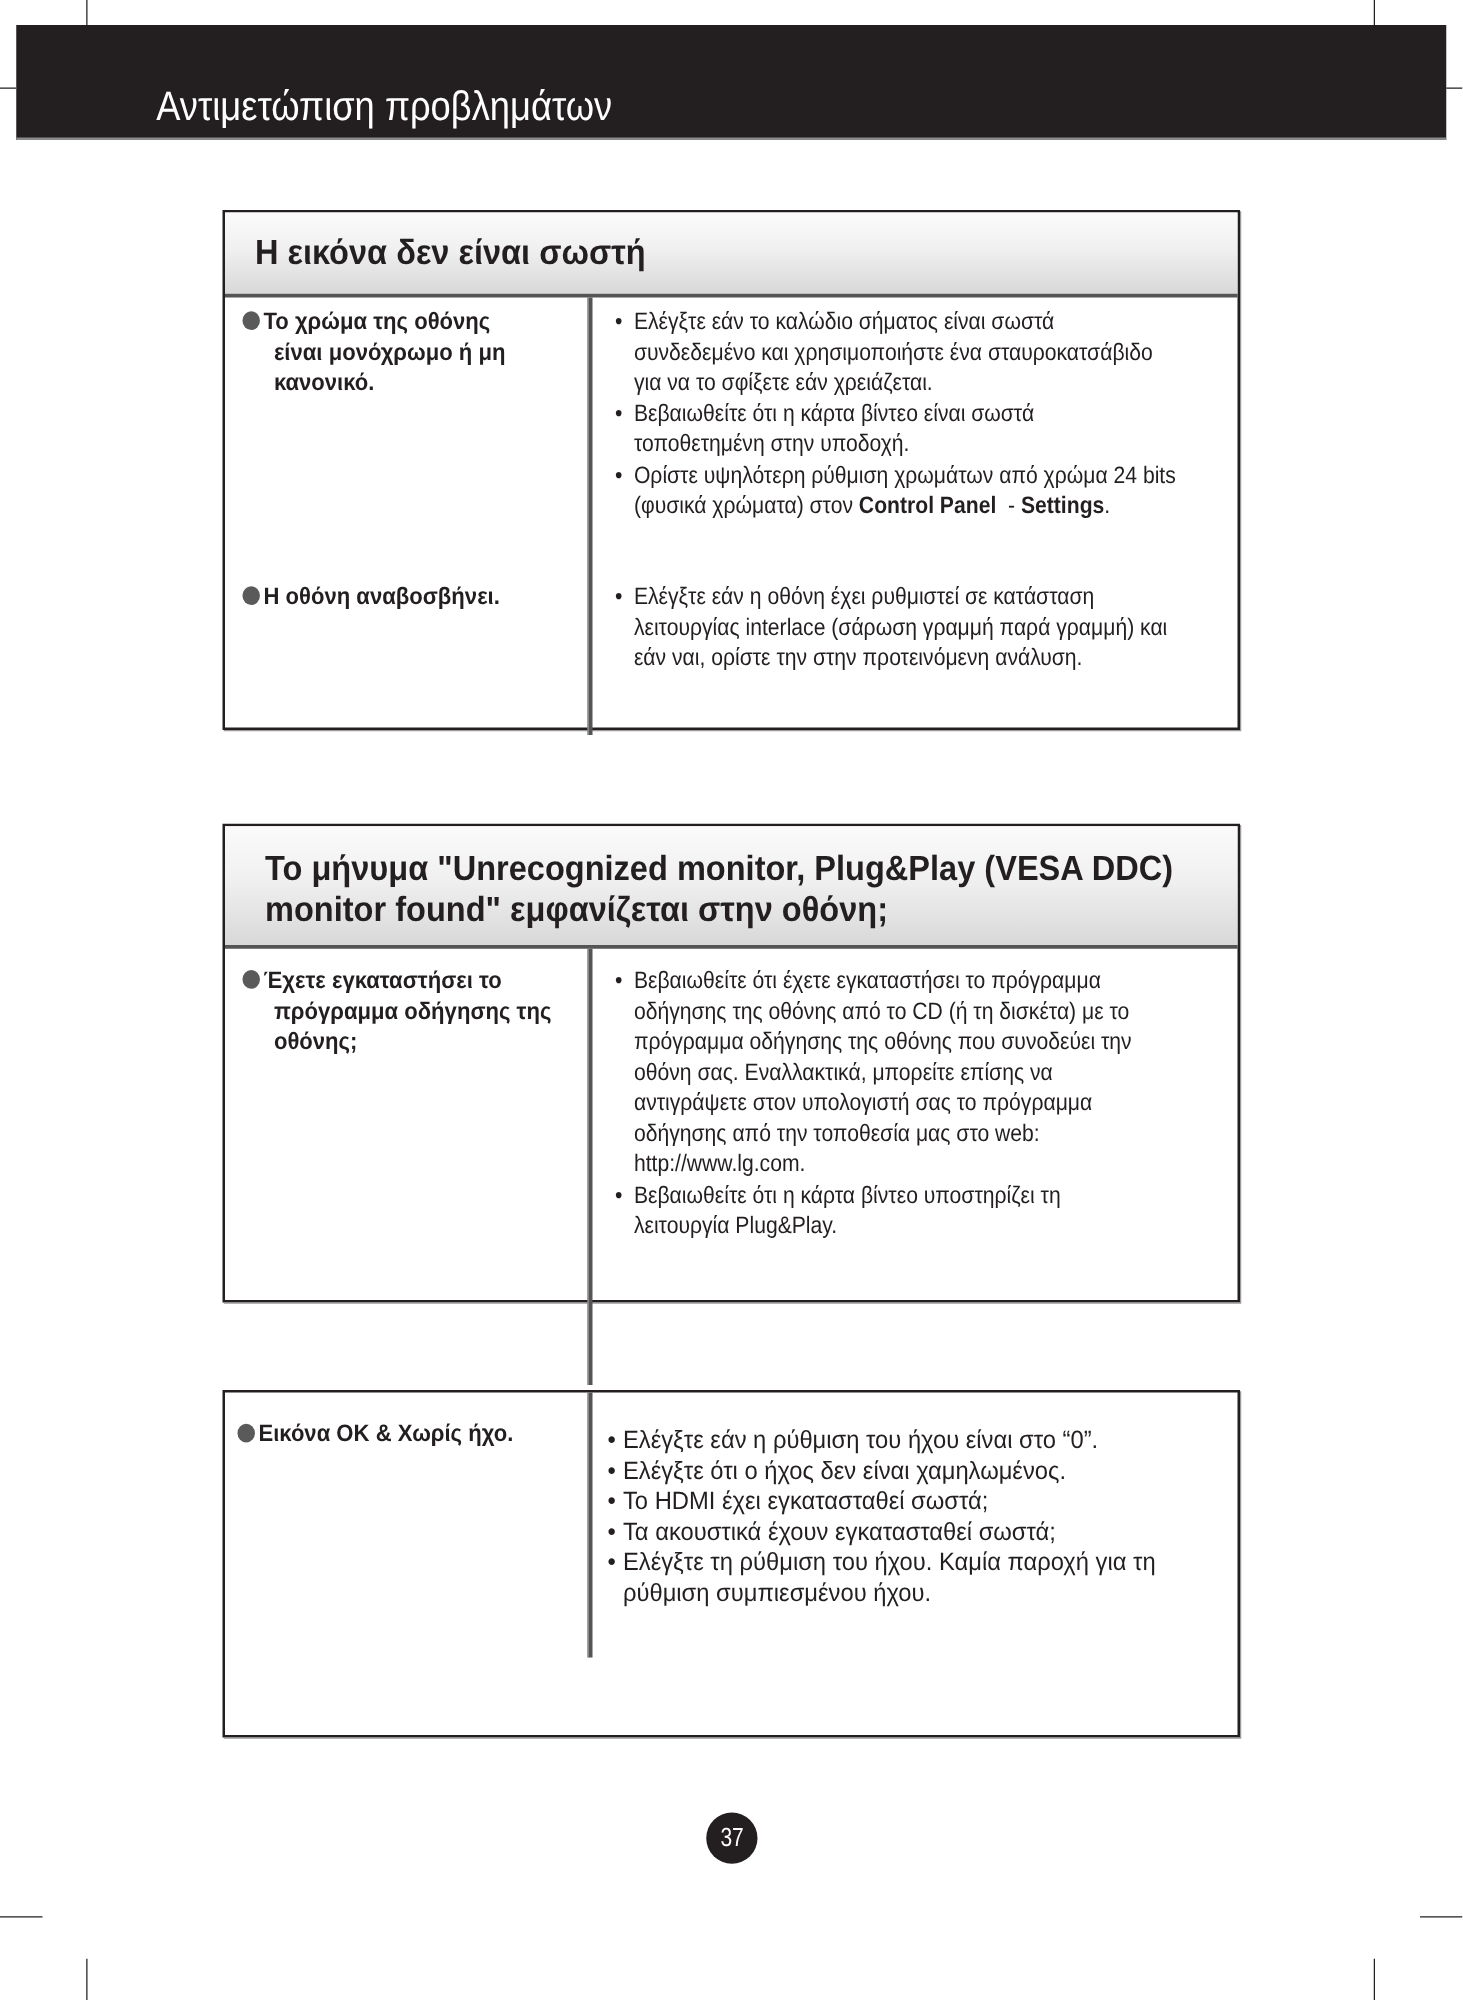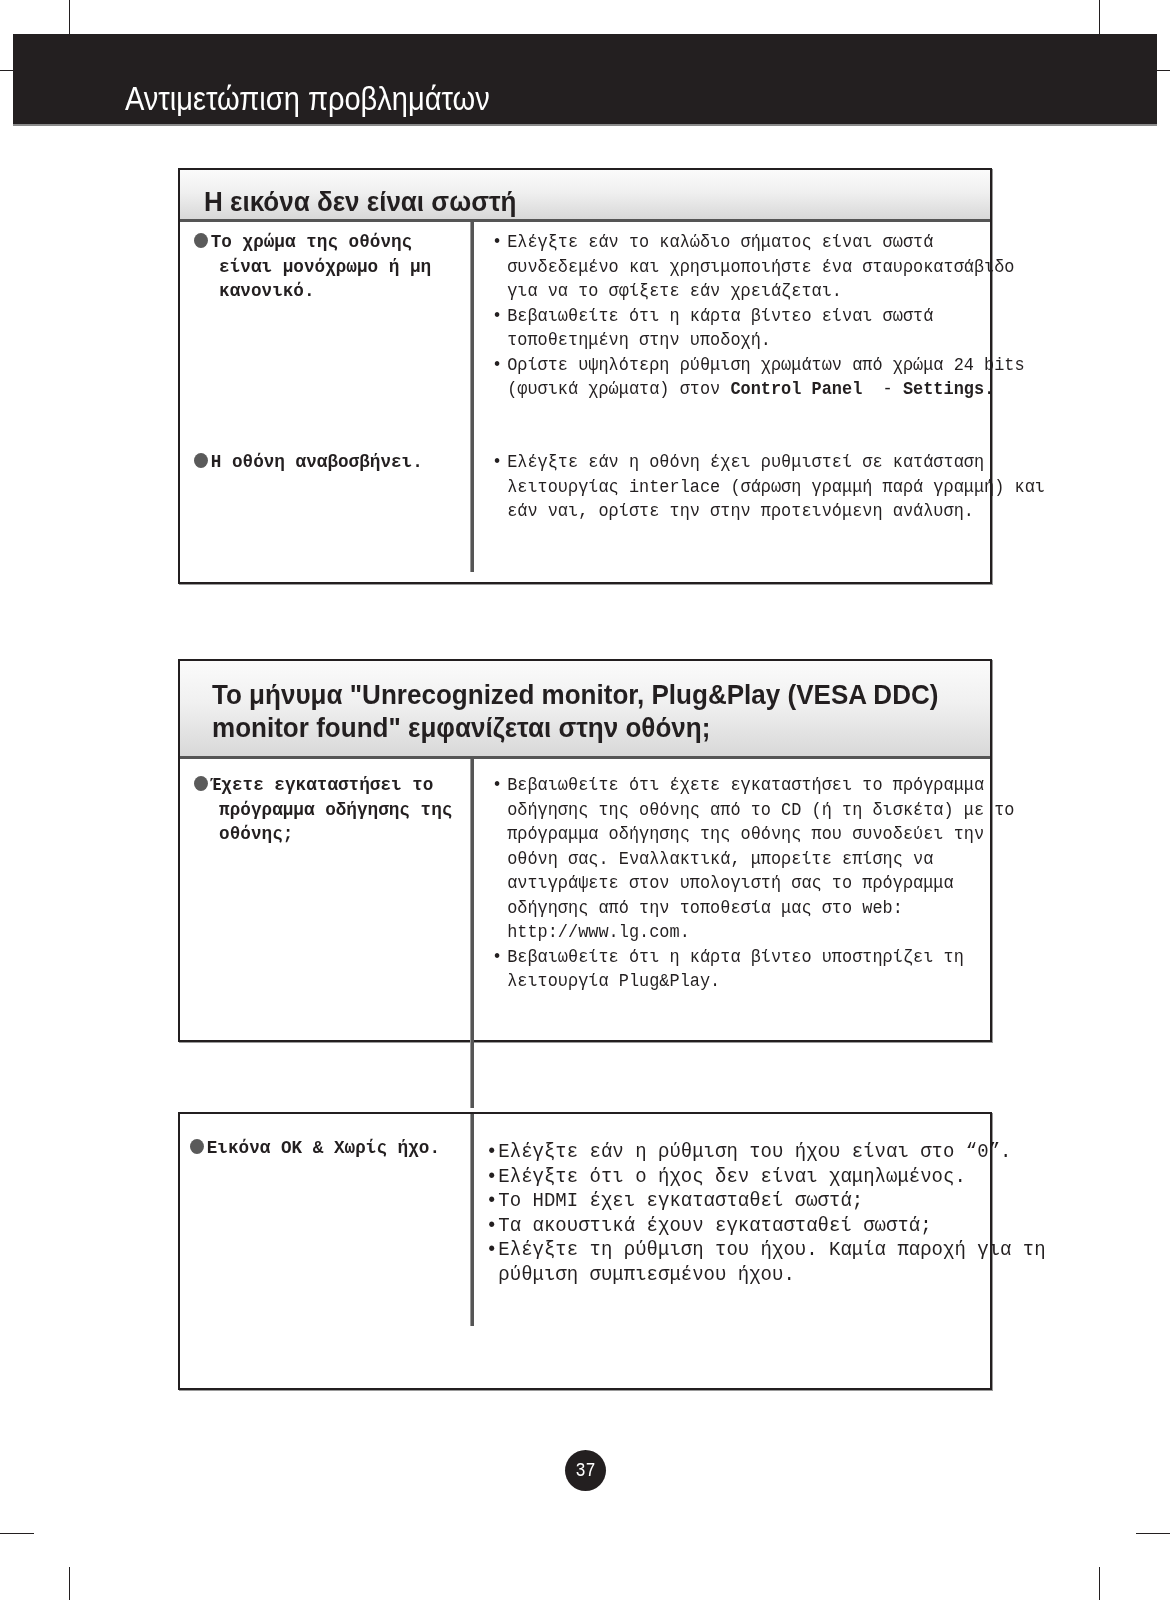--- a/index.html
+++ b/index.html
@@ -1,21 +1,21 @@
 <!DOCTYPE html>
 <html><head>
 <meta charset="utf-8">
 <style>
   html, body { margin: 0; padding: 0; background: #ffffff; }
   body { width: 1170px; height: 1600px; position: relative; overflow: hidden; font-family: "Liberation Sans", sans-serif; color: #231f20; }
 
   .crop { position: absolute; background: #231f20; }
 
   .header-bar {
-    position: absolute; left: 13px; top: 34px; width: 1144px; height: 90px;
+    position: absolute; left: 13px; top: 20px; width: 1144px; height: 90px;
     background: #231f20; border-bottom: 2px solid #8a8a8a;
   }
   .header-title {
     position: absolute; left: 112px; top: 46px;
     font-family: "Liberation Sans", sans-serif; font-size: 33px; color: #ffffff; font-weight: normal;
     letter-spacing: 0px; transform: scaleX(0.88); transform-origin: left;
     white-space: nowrap;
   }
 
   .section {
@@ -28,21 +28,21 @@
     background: linear-gradient(to bottom, #fbfbfb 0%, #f0f0f0 45%, #d8d8d8 100%);
     box-sizing: border-box;
     position: relative;
   }
   .sec-head-text {
     position: absolute; left: 24px;
     font-weight: bold; font-size: 28px; color: #231f20;
     transform: scaleX(0.93); transform-origin: left; white-space: nowrap;
     line-height: 32px;
   }
-  .sec-body { position: relative; font-family: Liberation Mono, monospace; }
+  .sec-body { position: relative; }
   .col-divider {
     position: absolute; left: 290px; top: 0; bottom: 0; width: 3px; background: #555;
     border-left: 1px solid #999;
   }
   .q {
     position: absolute; left: 14px; width: 260px;
     font-weight: bold; font-size: 19px; line-height: 24.5px;
     transform: scaleX(0.93); transform-origin: left;
   }
   .q .dot {
@@ -61,21 +61,21 @@
   .ans .line.indent { padding-left: 17px; }
   .ans .bullet { display: inline-block; width: 17px; }
 
   .ans2 { font-size: 20px; line-height: 24.5px; transform: scaleX(0.95); }
   .ans2 .line.indent { padding-left: 13px; }
   .ans2 .bullet { width: 13px; }
 
   .page-num {
     position: absolute; left: 565px; top: 1450px; width: 41px; height: 41px; border-radius: 50%;
     background: #231f20; color: #ffffff; text-align: center;
-    font-family: Liberation Mono, monospace; font-size: 21px; line-height: 41px;
+    font-family: Liberation Sans, sans-serif; font-size: 21px; line-height: 41px;
     transform: scaleX(1); 
   }
   .page-num span { display: inline-block; transform: scaleX(0.8); }
 </style>
 </head>
 <body>
 
 <div class="crop" style="left:69px;top:0;width:1px;height:34px;"></div>
 <div class="crop" style="left:0;top:70px;width:13px;height:1px;"></div>
 <div class="crop" style="left:1099px;top:0;width:1px;height:34px;"></div>
@@ -83,21 +83,21 @@
 <div class="crop" style="left:0;top:1533px;width:34px;height:1px;"></div>
 <div class="crop" style="left:1136px;top:1533px;width:34px;height:1px;"></div>
 <div class="crop" style="left:69px;top:1567px;width:1px;height:33px;"></div>
 <div class="crop" style="left:1099px;top:1567px;width:1px;height:33px;"></div>
 
 <div class="header-bar">
   <div class="header-title">Αντιμετώπιση προβλημάτων</div>
 </div>
 
 <div class="section" style="top:168px;height:416px;">
-  <div class="sec-head" style="height:52px;text-align:right;">
+  <div class="sec-head" style="height:68px;text-align:right;">
     <div class="sec-head-text" style="top:16px;">Η εικόνα δεν είναι σωστή</div>
   </div>
   <div class="sec-body" style="height:350px;">
     <div class="col-divider"></div>
 
     <div class="q" style="top:8px;">
       <span class="line"><span class="dot"></span><span>Το χρώμα της οθόνης</span></span>
       <span class="line indent">είναι μονόχρωμο ή μη</span>
       <span class="line indent">κανονικό.</span>
     </div>

